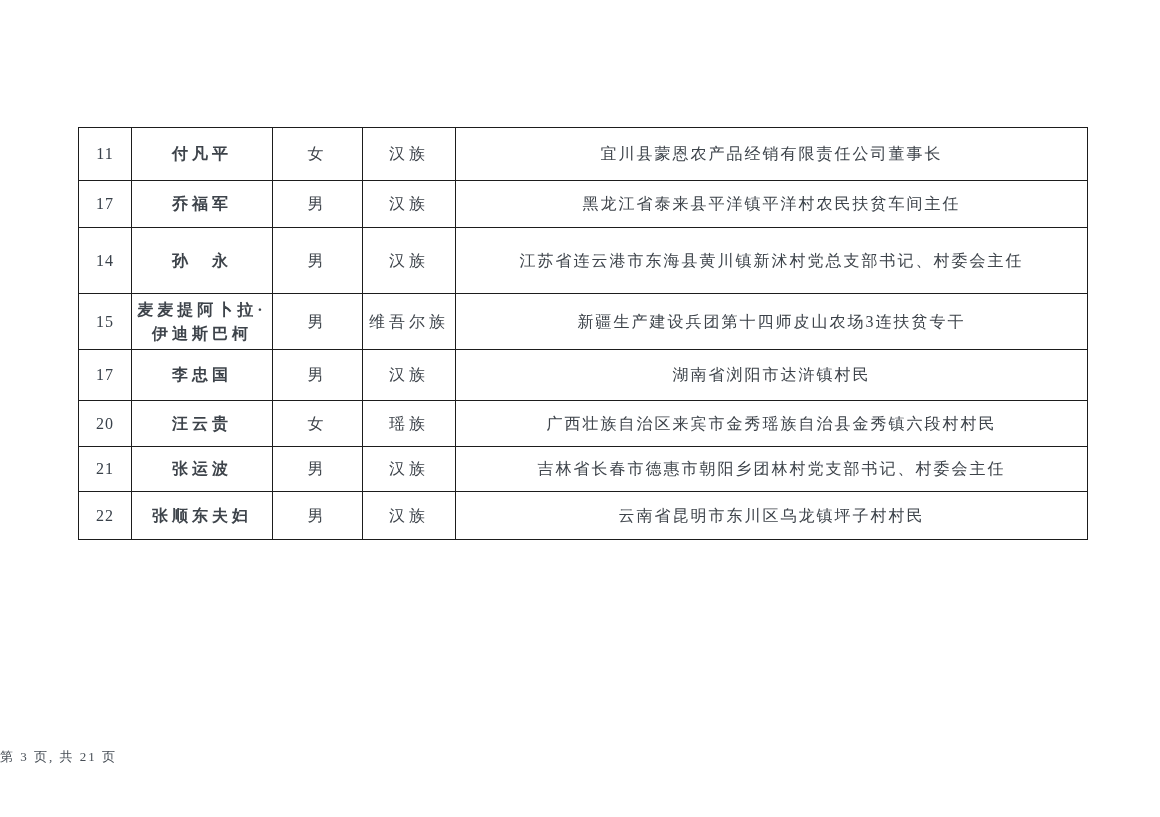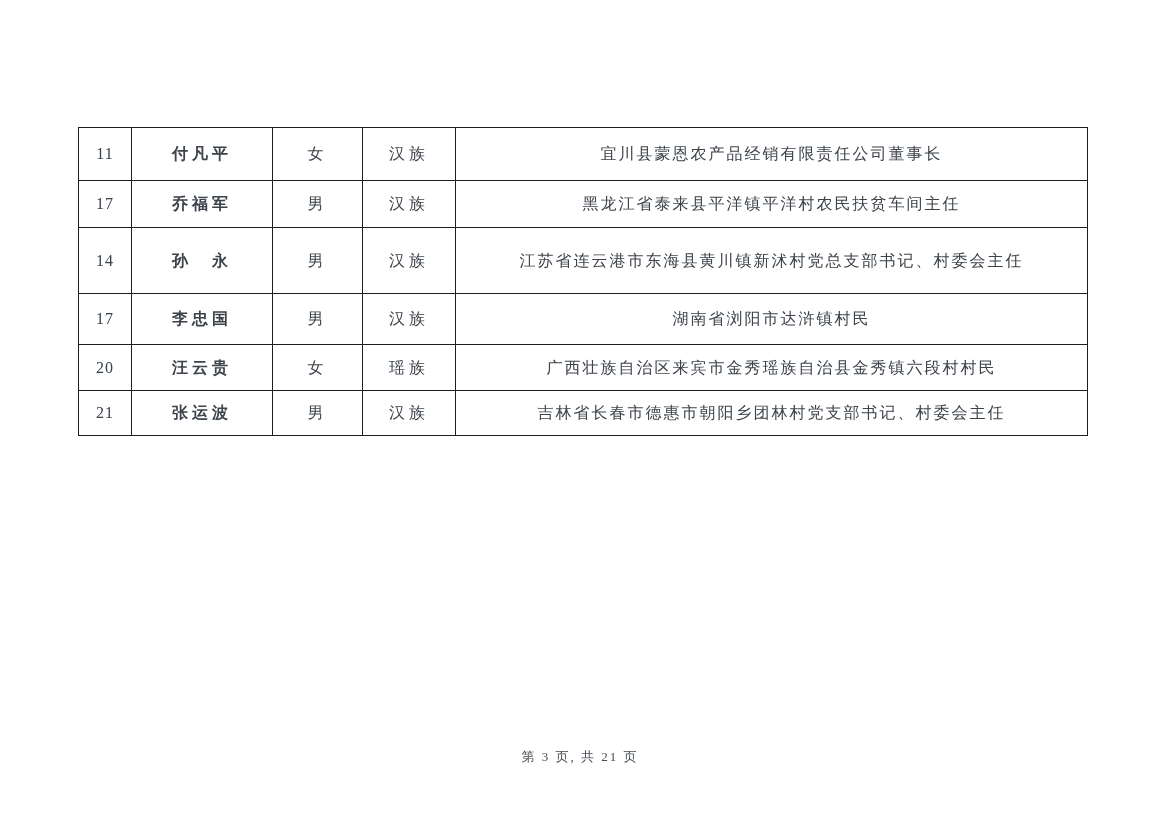--- a/index.html
+++ b/index.html
@@ -50,21 +50,21 @@
     letter-spacing: 4px;
   }
   td.c-pos {
     letter-spacing: 2px;
   }
   .footer {
     position: absolute;
     left: 0;
     top: 748px;
     width: 1160px;
-    text-align: center;
+    text-align: left;
     font-size: 13px;
     letter-spacing: 2px;
     color: #474e56;
   }
 </style>
 </head>
 <body>
 
 <div class="sheet">
   <table class="roster">
@@ -90,20 +90,28 @@
         <td class="c-eth">汉族</td>
         <td class="c-pos">黑龙江省泰来县平洋镇平洋村农民扶贫车间主任</td>
       </tr>
       <tr style="height:66px">
         <td class="c-num">14</td>
         <td class="c-name">孙　永</td>
         <td class="c-gender">男</td>
         <td class="c-eth">汉族</td>
         <td class="c-pos">江苏省连云港市东海县黄川镇新沭村党总支部书记、村委会主任</td>
       </tr>
+      <tr style="height:56px">
+        <td class="c-num">15</td>
+        <td class="c-name">麦麦提阿卜拉·
+伊迪斯巴柯</td>
+        <td class="c-gender">男</td>
+        <td class="c-eth">维吾尔族</td>
+        <td class="c-pos">新疆生产建设兵团第十四师皮山农场3连扶贫专干</td>
+      </tr>
       <tr style="height:51px">
         <td class="c-num">17</td>
         <td class="c-name">李忠国</td>
         <td class="c-gender">男</td>
         <td class="c-eth">汉族</td>
         <td class="c-pos">湖南省浏阳市达浒镇村民</td>
       </tr>
       <tr style="height:46px">
         <td class="c-num">20</td>
         <td class="c-name">汪云贵</td>
@@ -111,17 +119,24 @@
         <td class="c-eth">瑶族</td>
         <td class="c-pos">广西壮族自治区来宾市金秀瑶族自治县金秀镇六段村村民</td>
       </tr>
       <tr style="height:45px">
         <td class="c-num">21</td>
         <td class="c-name">张运波</td>
         <td class="c-gender">男</td>
         <td class="c-eth">汉族</td>
         <td class="c-pos">吉林省长春市德惠市朝阳乡团林村党支部书记、村委会主任</td>
       </tr>
+      <tr style="height:48px">
+        <td class="c-num">22</td>
+        <td class="c-name">张顺东夫妇</td>
+        <td class="c-gender">男</td>
+        <td class="c-eth">汉族</td>
+        <td class="c-pos">云南省昆明市东川区乌龙镇坪子村村民</td>
+      </tr>
     </tbody>
   </table>
 </div>
 
 <div class="footer">第 3 页, 共 21 页</div>
 
 </body></html>

